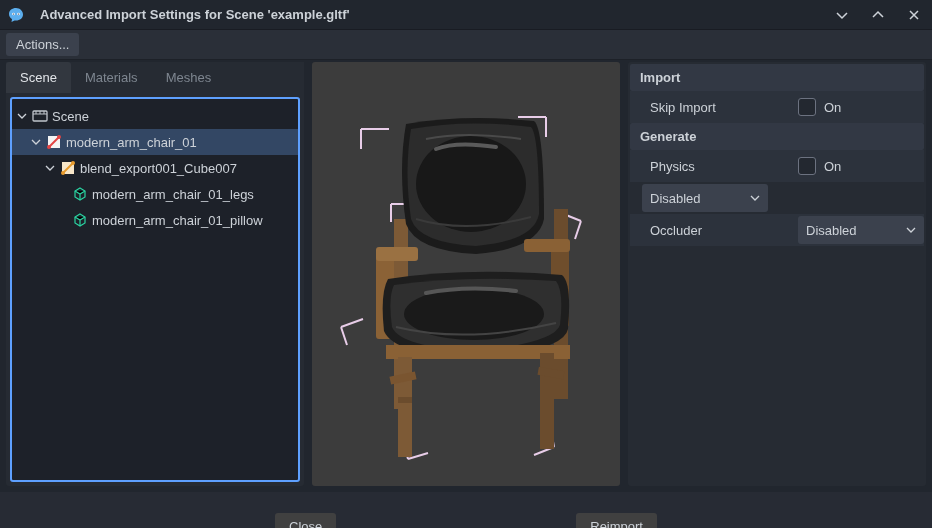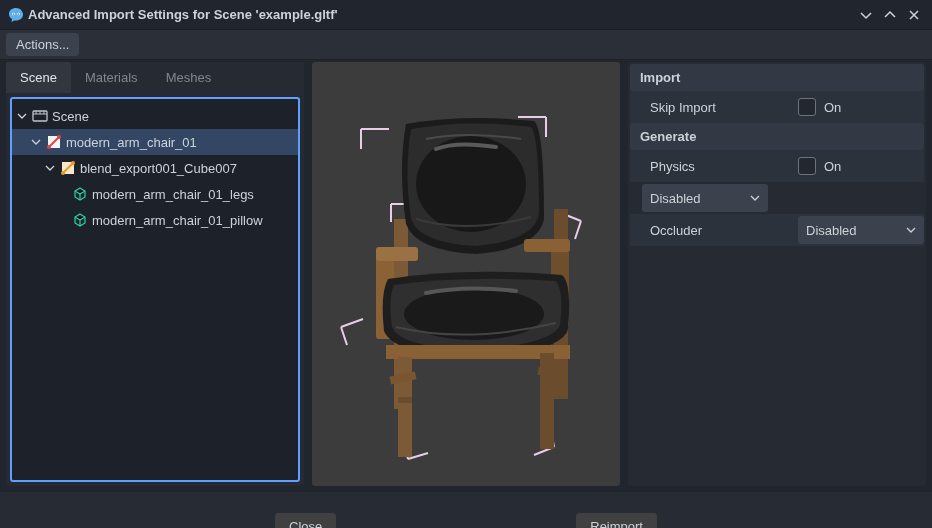--- a/index.html
+++ b/index.html
@@ -1,17 +1,17 @@
 <!DOCTYPE html>
 <html><head>
 <meta charset="utf-8">
 <style>
 * { margin: 0; padding: 0; box-sizing: border-box; }
 body { font-family: -apple-system, "Segoe UI", Arial, sans-serif; font-size: 13px; color: #cdd2d8; background: #21262e; width: 932px; height: 528px; overflow: hidden; display: flex; flex-direction: column; }
-.titlebar { background: #21262e; height: 30px; display: flex; align-items: center; padding: 0 8px; gap: 4px; border-bottom: 1px solid #12141a88; }
+.titlebar { background: #21262e; height: 30px; display: flex; align-items: center; padding: 0 8px; gap: 16px; border-bottom: 1px solid #12141a88; }
 .titlebar .app-icon { width: 16px; height: 16px; }
 .title-text { font-weight: 600; flex: 1; }
 .winbtn { width: 20px; height: 20px; display: flex; align-items: center; justify-content: center; color: #cdd2d8; cursor: pointer; }
 .toolbar { background: #2a2f38; height: 30px; display: flex; align-items: center; padding: 0 6px; border-bottom: 1px solid #12141a88; }
 .tool-btn { background: #3b414d; padding: 4px 10px; border-radius: 3px; cursor: pointer; }
 .content { flex: 1; display: flex; gap: 8px; padding: 2px 6px 6px 6px; background: #21262e; }
 .left-panel { width: 298px; background: #262b33; display: flex; flex-direction: column; border-radius: 3px; justify-content: space-between; }
 .tabs { display: flex; background: #262b33; }
 .tab { padding: 8px 14px; color: #7e8690; cursor: pointer; }
 .tab.active { background: #32373f; color: #e1e4e8; border-radius: 3px 3px 0 0; }

